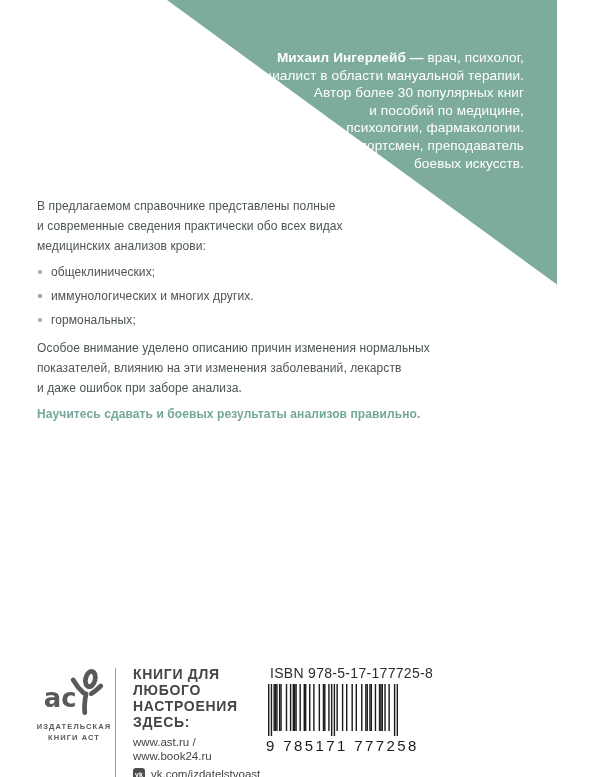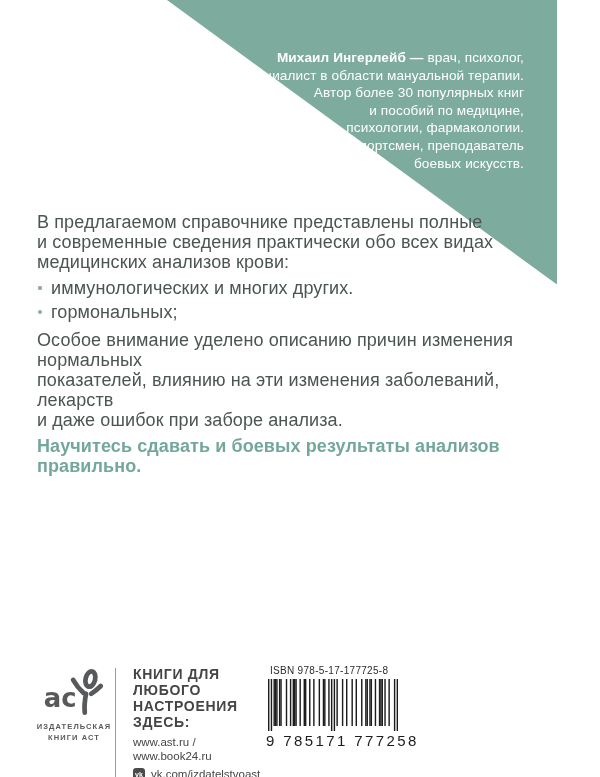--- a/index.html
+++ b/index.html
@@ -28,24 +28,24 @@
     white-space: pre-line;
     letter-spacing: 0.1px;
     z-index: 2;
   }
   .author-block .author-name { font-weight: bold; }
 
   
   .body-block {
     position: absolute;
     left: 37px;
-    top: 212px;
+    top: 196px;
     width: 500px;
     color: #4b5552;
-    font-size: 18px;
+    font-size: 12px;
     line-height: 20px;
     letter-spacing: 0.1px;
   }
   .body-block p { margin: 0; white-space: pre-line; }
   .bullet-list { list-style: none; margin: 6px 0 0 0; padding: 0; }
   .bullet-list li {
     position: relative;
     padding-left: 14px;
     line-height: 20px;
     margin-bottom: 4px;
@@ -106,21 +106,21 @@
     font-size: 7px;
     font-weight: bold;
     display: flex; align-items: center; justify-content: center;
     margin-right: 6px;
     flex: 0 0 auto;
   }
   .social-icon svg { display: block; }
 
   .barcode-col { padding-top: 2px; width: 140px; }
   .isbn-label {
-    font-size: 10px;
+    font-size: 14px;
     letter-spacing: 0.3px;
     color: #2c2c2c;
     margin: 0 0 3px 6px;
     white-space: nowrap;
   }
   .barcode-bars { display: block; margin-left: 4px; }
   .barcode-digits {
     margin: 1px 0 0 2px;
     font-size: 15px;
     letter-spacing: 2.4px;
@@ -143,20 +143,21 @@
 и пособий по медицине,
 психологии, фармакологии.
 Спортсмен, преподаватель
 боевых искусств.</span></div>
 
   <div class="body-block">
     <p>В предлагаемом справочнике представлены полные
 и современные сведения практически обо всех видах
 медицинских анализов крови:</p>
     <ul class="bullet-list">
+      <li><span class="dot"></span><span>общеклинических;</span></li>
       <li><span class="dot"></span></li>
       <li><span class="dot"></span><span>иммунологических и многих других.</span></li>
       <li><span class="dot"></span><span>гормональных;</span></li>
     </ul>
     <p class="attention">Особое внимание уделено описанию причин изменения нормальных
 показателей, влиянию на эти изменения заболеваний, лекарств
 и даже ошибок при заборе анализа.</p>
     <p class="highlight">Научитесь сдавать и боевых результаты анализов правильно.</p>
   </div>
 

